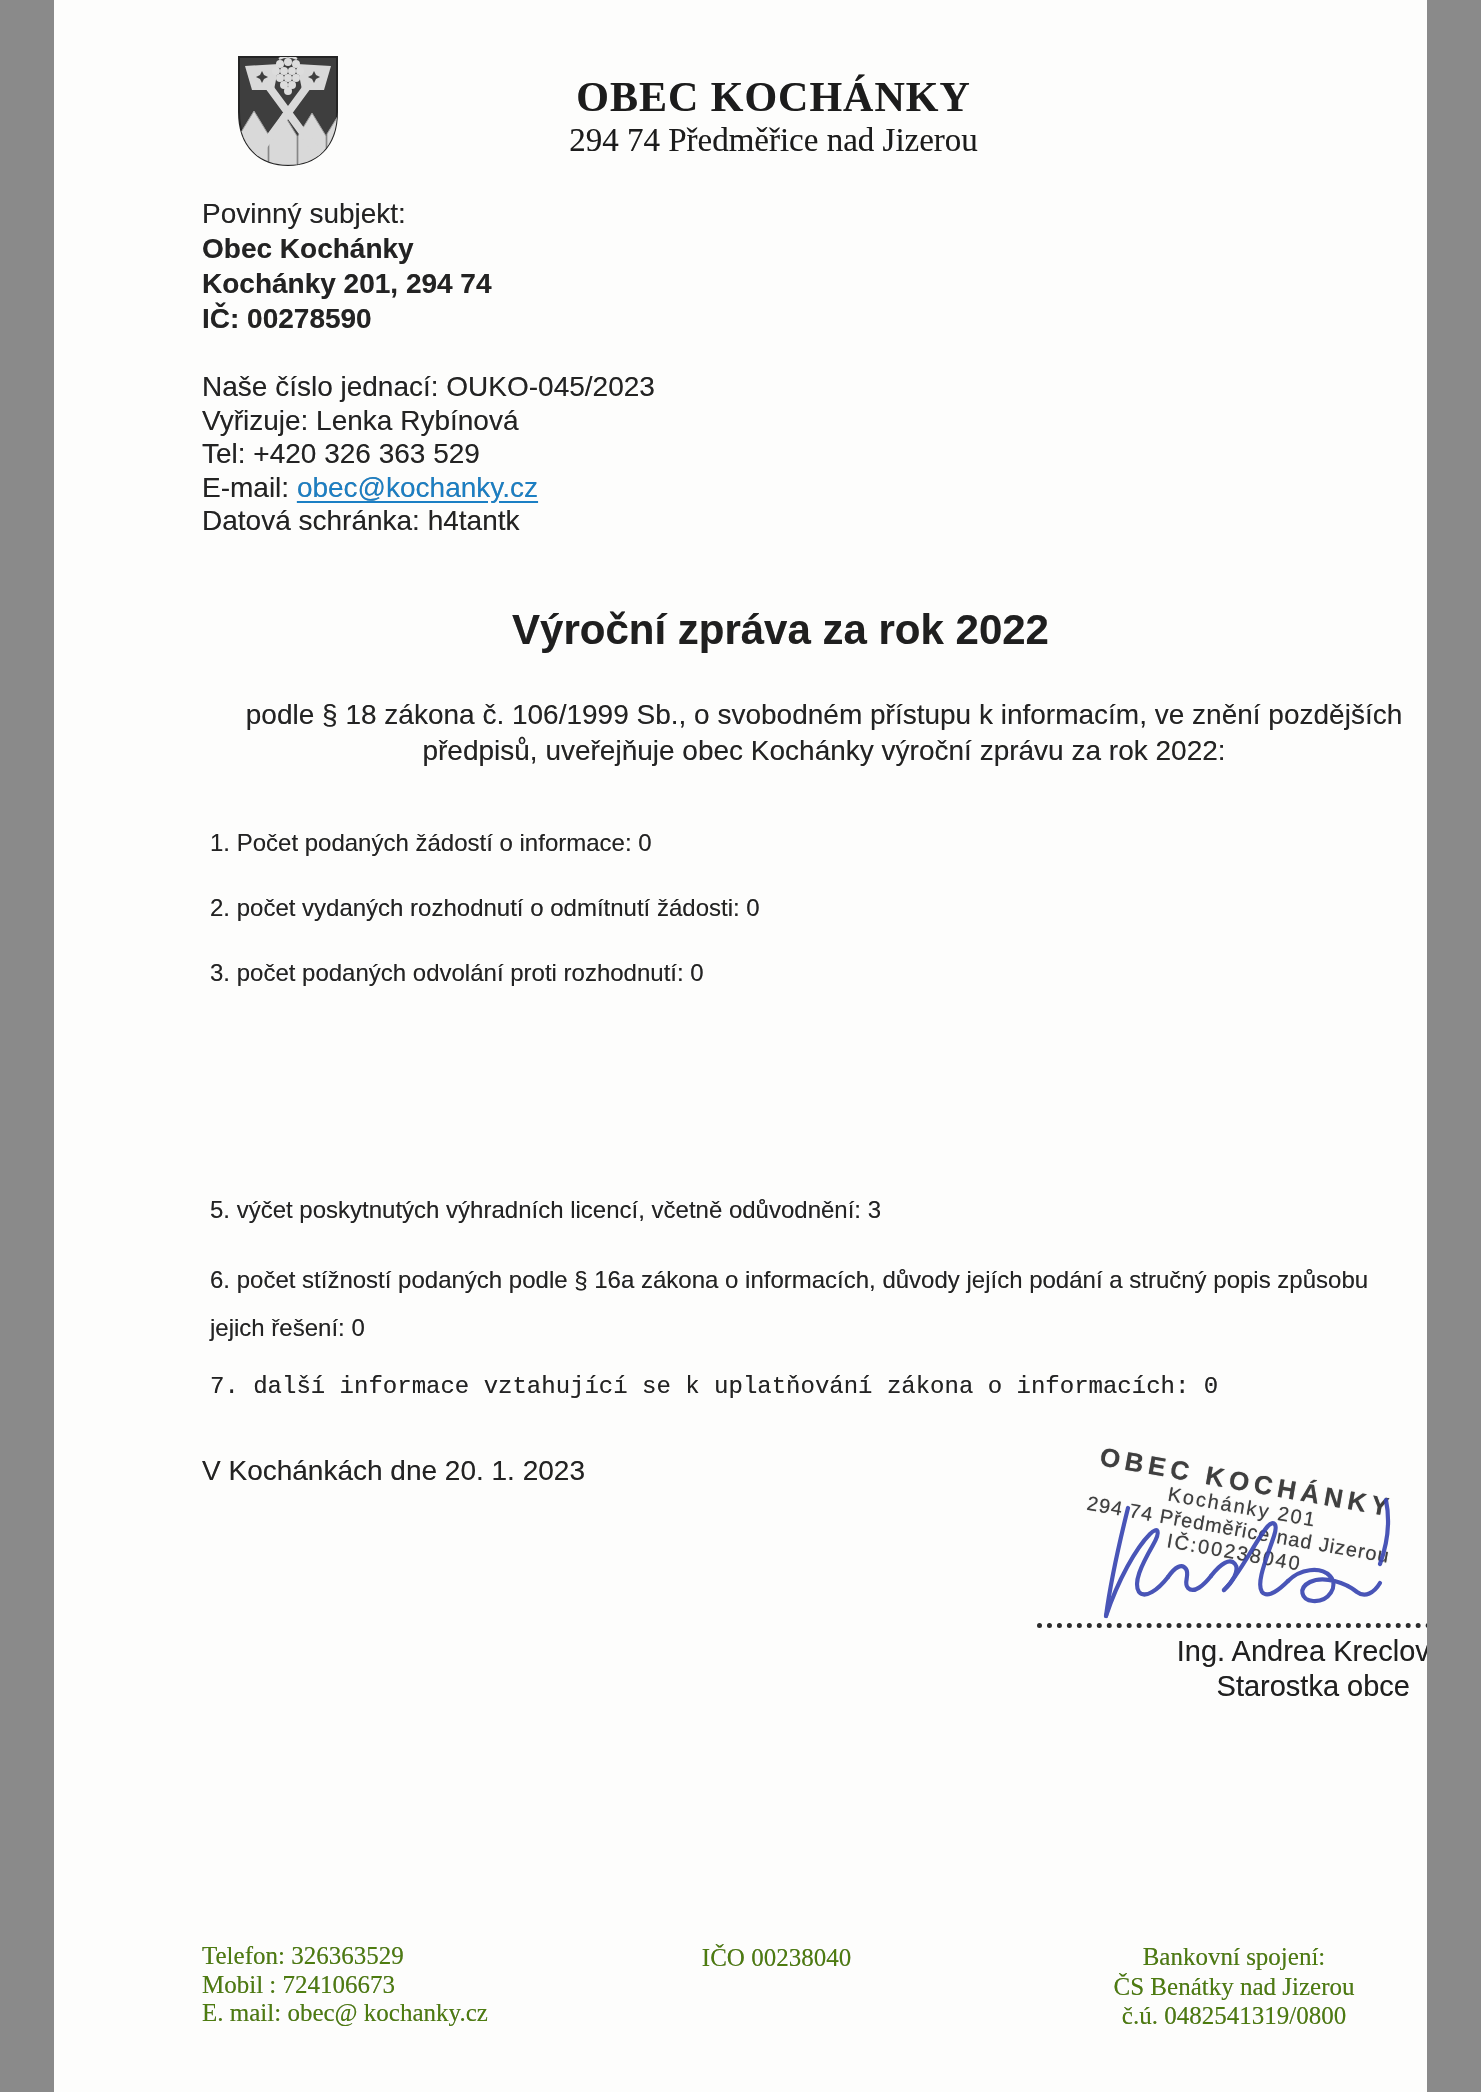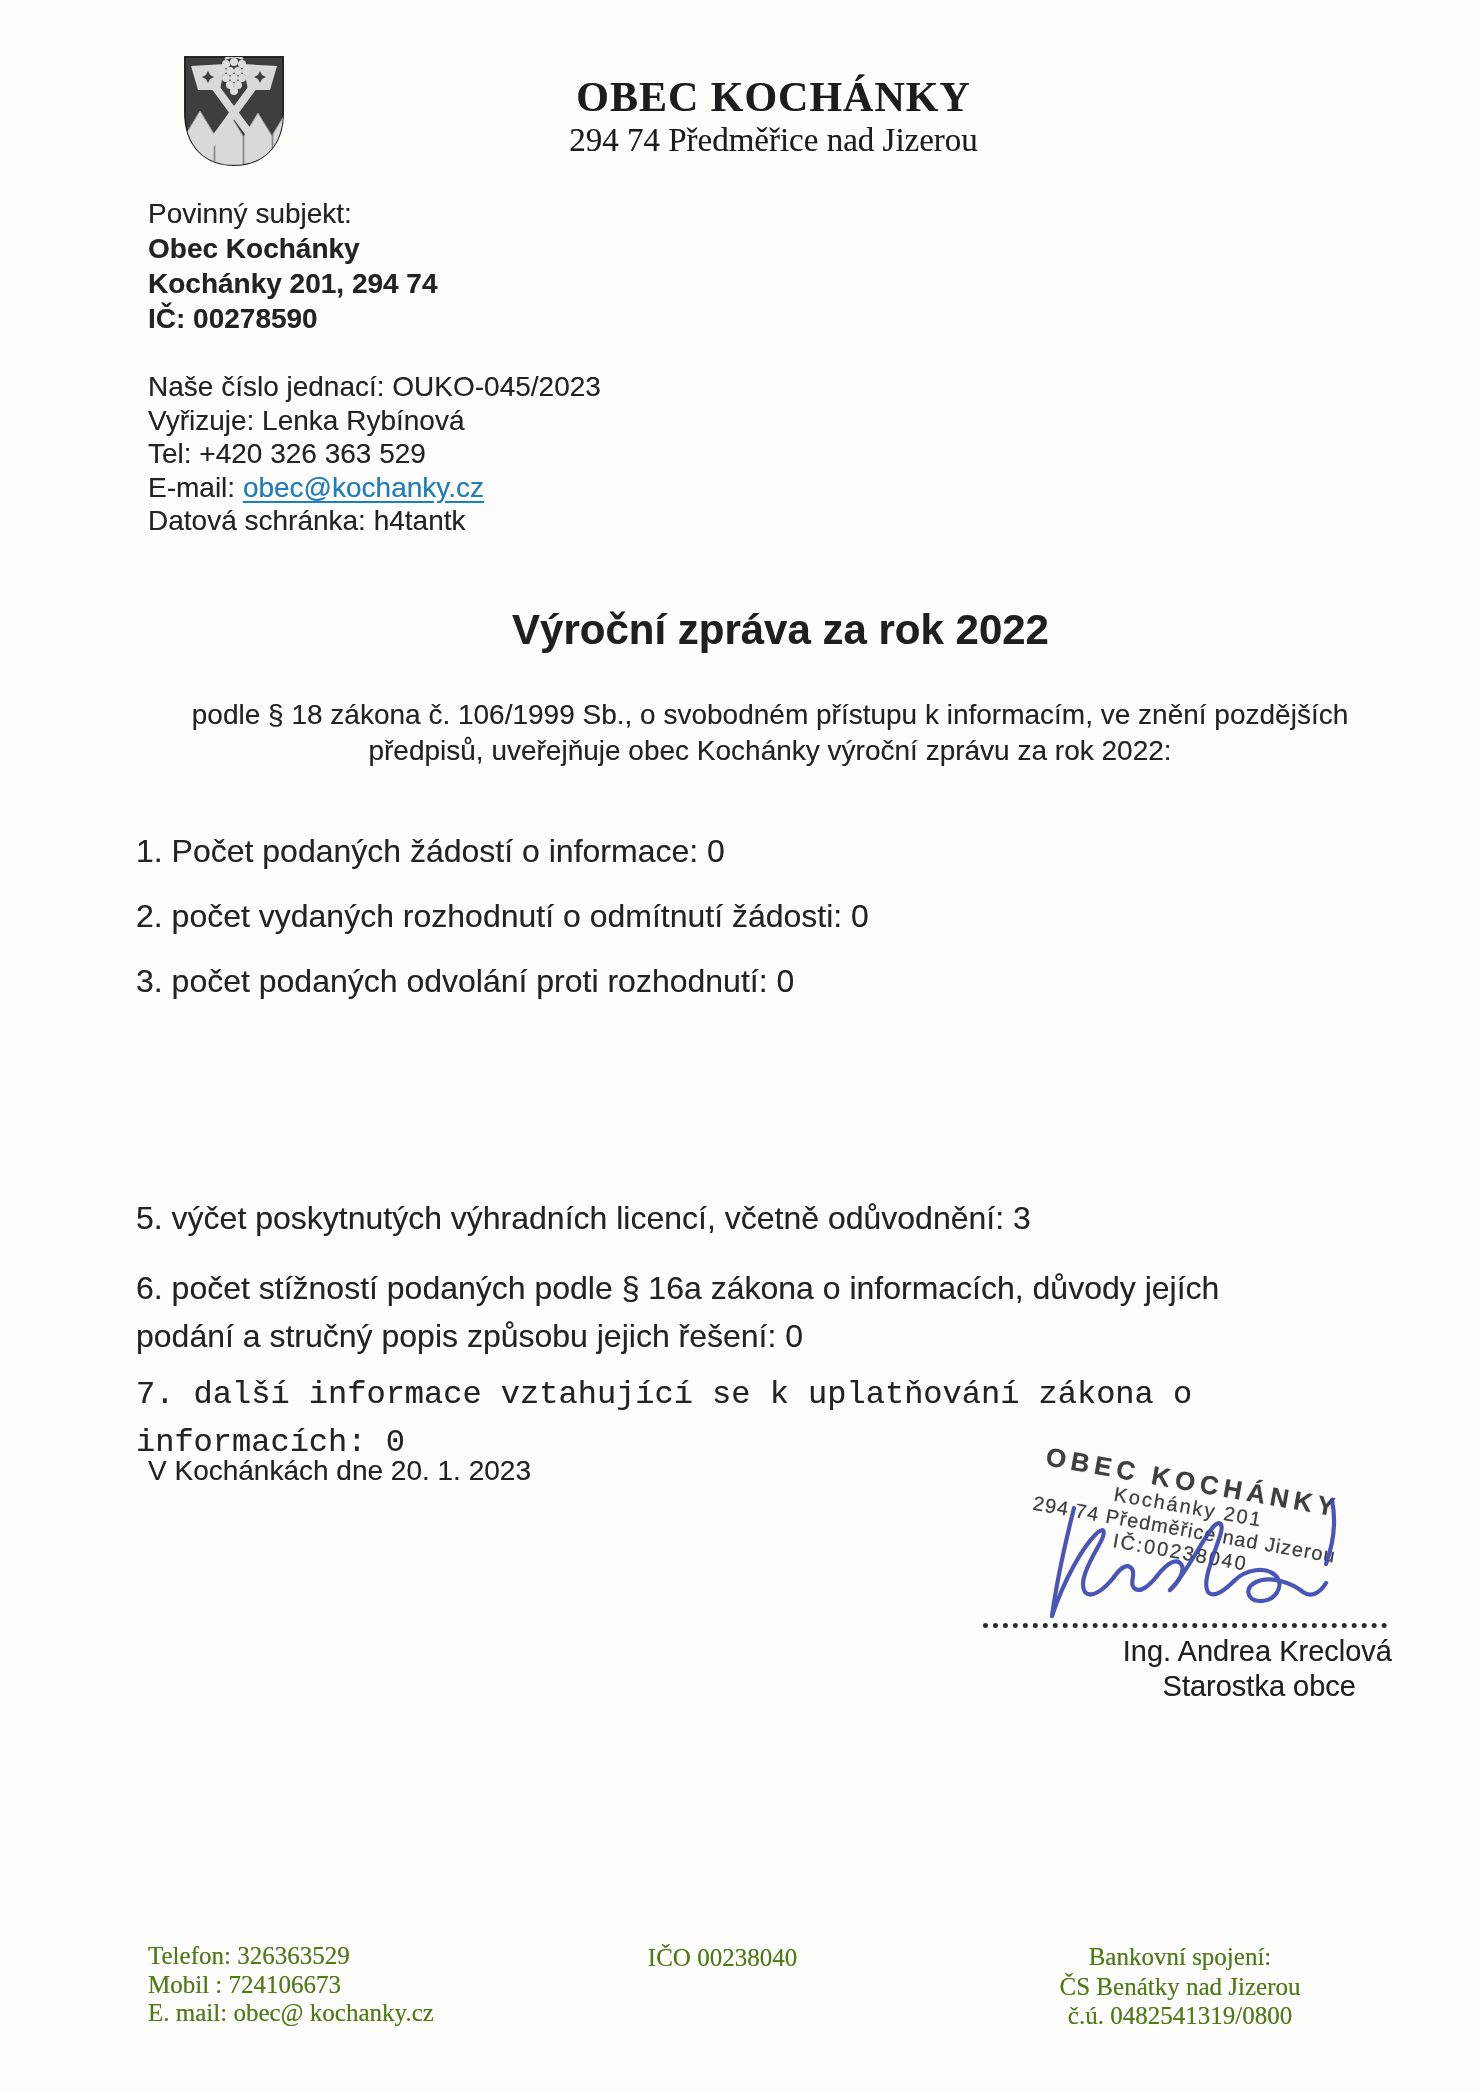--- a/index.html
+++ b/index.html
@@ -1,19 +1,19 @@
 <!DOCTYPE html>
 <html lang="cs"><head>
 <meta charset="utf-8">
 <title>Výroční zpráva za rok 2022 – Obec Kochánky</title>
 <style>
   html,body{margin:0;padding:0;background:#8a8a8a;}
   .page{
     position:relative;
-    width:1481px;height:2092px;
+    width:1373px;height:2092px;
     margin:0 auto;
     background:#fdfdfc;
     font-family:"Liberation Sans","DejaVu Sans",sans-serif;
     color:#232323;
     overflow:hidden;
   }
   .scan-text{ text-shadow:0 0 .6px rgba(40,40,40,.45); }
 
   
   .crest{ position:absolute; left:177px; top:52px; width:114px; height:118px; }
@@ -38,22 +38,22 @@
     padding-left:80px; text-align:center;
     font-size:42px; font-weight:bold; color:#1f1f1f;
   }
   .intro{
     position:absolute; left:140px; top:697px; width:1260px;
     text-align:center; font-size:28px; line-height:36px;
   }
 
   
   .item{
-    position:absolute; left:136px; width:1190px;
-    font-size:32px; line-height:48px;
+    position:absolute; left:156px; width:1190px;
+    font-size:24px; line-height:48px;
   }
   .item.i1{ top:795px; } .item.i2{ top:860px; } .item.i3{ top:925px; }
   .item.i4{ top:995px; } .item.i5{ top:1162px; } .item.i6{ top:1232px; }
   .item.i7{ top:1339px;font-family:Liberation Mono, monospace; }
 
   .date-line{ position:absolute; left:148px; top:1455px; font-size:28px; }
 
   
   .stamp{
     position:absolute; left:1012px; top:1436px; width:372px;

